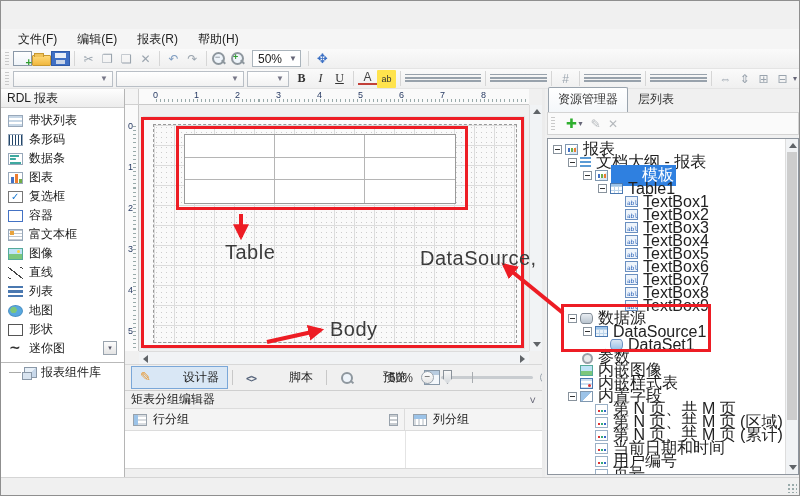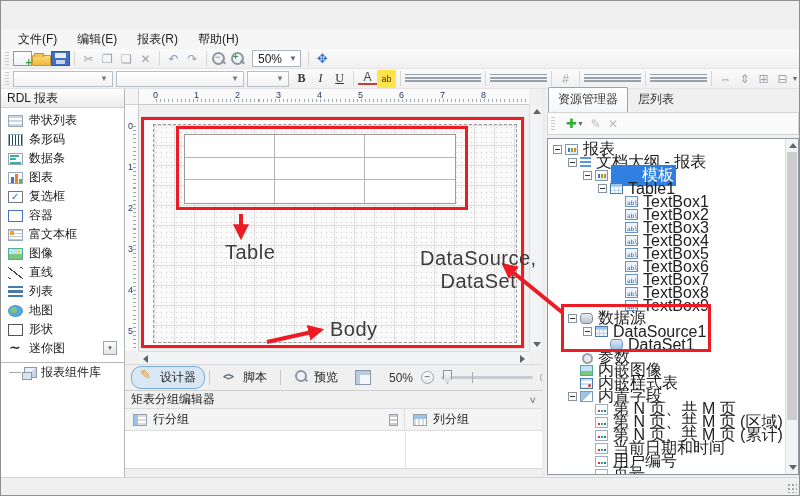--- a/index.html
+++ b/index.html
@@ -98,21 +98,21 @@
   .vscroll{position:absolute;left:404px;top:16px;width:13px;height:246px;background:#f1f3f5;border-left:1px solid #dcdcdc;}
   .hscroll{position:absolute;left:14px;top:262px;width:390px;height:13px;background:#f1f3f5;border-top:1px solid #dcdcdc;}
   .tri{width:0;height:0;position:absolute;}
   .tri.up{left:3px;top:4px;border-left:4px solid transparent;border-right:4px solid transparent;border-bottom:5px solid #606468;}
   .tri.down{left:3px;bottom:4px;border-left:4px solid transparent;border-right:4px solid transparent;border-top:5px solid #606468;}
   .tri.left{left:4px;top:3px;border-top:4px solid transparent;border-bottom:4px solid transparent;border-right:5px solid #606468;}
   .tri.right{right:4px;top:3px;border-top:4px solid transparent;border-bottom:4px solid transparent;border-left:5px solid #606468;}
 
   
   .viewbar{position:absolute;left:0;top:275px;width:100%;height:26px;background:#f0f0f0;border-top:1px solid #d8d8d8;display:flex;align-items:center;padding-left:6px;}
-  .vtab{display:flex;padding:2px 8px;border:1px solid transparent;border-radius:10px;}
+  .vtab{display:flex;align-items:center;padding:2px 8px;border:1px solid transparent;border-radius:0;gap:23px;}
   .vtab.active{background:#d9e7f5;border-color:#7aa7d8;}
   .vtab.sep{width:1px;min-width:1px;padding:0;height:15px;background:#c8c8c8;margin:0 4px;border:none;}
   .vicon{width:15px;height:14px;margin-right:5px;position:relative;flex:none;}
   .vicon.pencil::before{content:"✎";color:#e8962e;font-size:13px;position:absolute;left:0;top:-2px;}
   .vicon.code::before{content:"<>";font:bold 10px/14px "DejaVu Sans Mono",monospace;color:#55637a;letter-spacing:-1px;}
   .vicon.magnify::before{content:"";position:absolute;left:1px;top:1px;width:8px;height:8px;border:2px solid #8e979e;border-radius:50%;background:#eef4fa;}
   .vicon.magnify::after{content:"";position:absolute;left:10px;top:10px;width:4px;height:2px;background:#8e979e;transform:rotate(45deg);}
   .panel-toggle{width:16px;height:15px;margin-left:8px;border:1px solid #8898a8;background:linear-gradient(90deg,#b8cce0 4px,transparent 4px),linear-gradient(#b8cce0 4px,transparent 4px),#f4f8fc;}
   .zoomarea{position:absolute;left:258px;display:flex;align-items:center;}
   .zlabel{width:30px;text-align:right;margin-right:8px;color:#333;}
@@ -719,17 +719,16 @@
     <rect x="141.5" y="117.5" width="380" height="228" style="fill:none;stroke:var(--red,#ed1c24);stroke-width:3"></rect>
     <rect x="176.5" y="126.5" width="289" height="81" style="fill:none;stroke:var(--red,#ed1c24);stroke-width:3"></rect>
     <rect x="561.5" y="304.5" width="147" height="45" style="fill:none;stroke:var(--red,#ed1c24);stroke-width:3"></rect>
     <line x1="240" y1="213" x2="240" y2="236" style="stroke:var(--red,#ed1c24);stroke-width:4" marker-end="url(#ah)"></line>
     <line x1="266" y1="341" x2="320" y2="329" style="stroke:var(--red,#ed1c24);stroke-width:4" marker-end="url(#ah)"></line>
     <line x1="562" y1="312" x2="503" y2="264" style="stroke:var(--red,#ed1c24);stroke-width:4" marker-end="url(#ah)"></line>
   </svg>
   <div class="anno-text" style="left:224px;top:240px;">Table</div>
   <div class="anno-text" style="left:419px;top:246px;text-align:center;">
     <div>DataSource,</div>
-    <div>DataSet</div>
   </div>
   <div class="anno-text" style="left:329px;top:317px;">Body</div>
 
 </div>
 
 </body></html>

